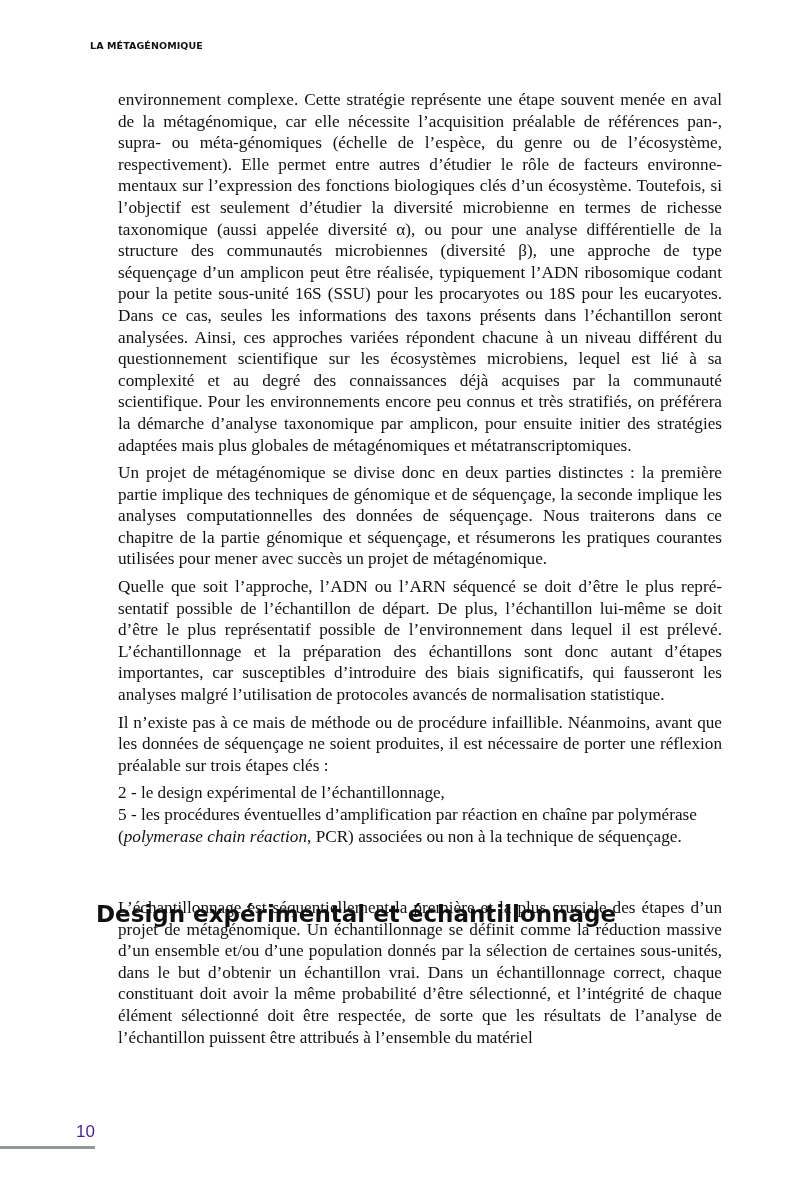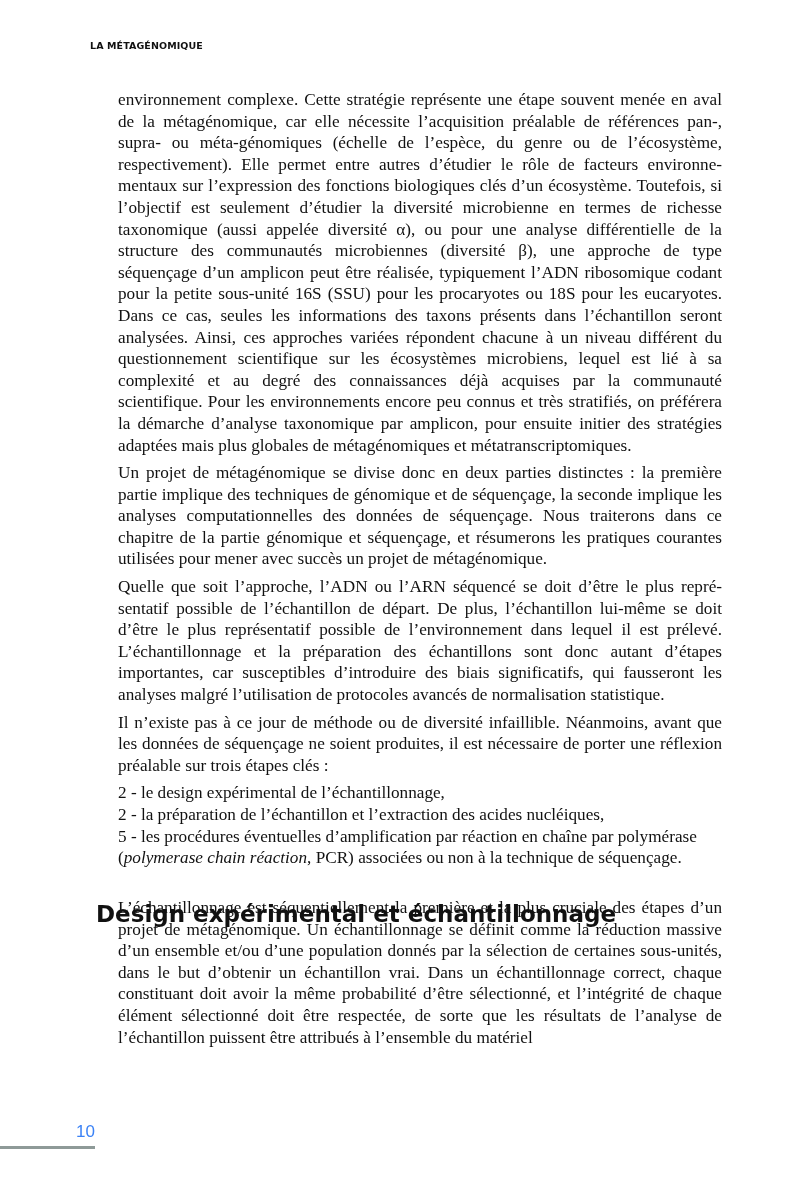--- a/index.html
+++ b/index.html
@@ -21,40 +21,39 @@
   .main { top: 89px; }
   .heading {
     position: absolute; left: 96px; top: 901px;
     font-family: "DejaVu Sans", sans-serif; font-weight: bold;
     font-size: 23px; color: #111; margin: 0;
   }
   .section2 { top: 897px; }
   .page-number {
     position: absolute; left: 62px; top: 1122px; width: 33px;
     text-align: right;
-    font-family: "Liberation Sans", sans-serif; font-size: 17px; color: #3b82f6;
+    font-family: "Liberation Sans", sans-serif; font-size: 17px; color: #4c1d95;
   }
   .footer-rule {
     position: absolute; left: 0; top: 1146px; width: 95px; height: 3px;
     background: #8e9a98;
   }
   em { font-style: italic; }
 </style>
 </head>
 <body>
 
 <div class="running-head">LA MÉTAGÉNOMIQUE</div>
 
 <div class="text-block main">
   <p>environnement complexe. Cette stratégie représente une étape souvent menée en aval de la métagénomique, car elle nécessite l’acquisition préalable de références pan-, supra- ou méta-génomiques (échelle de l’espèce, du genre ou de l’écosystème, respectivement). Elle permet entre autres d’étudier le rôle de facteurs environne­mentaux sur l’expression des fonctions biologiques clés d’un écosystème. Toutefois, si l’objectif est seulement d’étudier la diversité microbienne en termes de richesse taxonomique (aussi appelée diversité α), ou pour une analyse différentielle de la structure des communautés microbiennes (diversité β), une approche de type séquençage d’un amplicon peut être réalisée, typiquement l’ADN ribosomique codant pour la petite sous-unité 16S (SSU) pour les procaryotes ou 18S pour les eucaryotes. Dans ce cas, seules les informations des taxons présents dans l’échan­tillon seront analysées. Ainsi, ces approches variées répondent chacune à un niveau différent du questionnement scientifique sur les écosystèmes microbiens, lequel est lié à sa complexité et au degré des connaissances déjà acquises par la communauté scientifique. Pour les environnements encore peu connus et très stratifiés, on pré­férera la démarche d’analyse taxonomique par amplicon, pour ensuite initier des stratégies adaptées mais plus globales de métagénomiques et métatranscriptomiques.</p>
   <p>Un projet de métagénomique se divise donc en deux parties distinctes : la pre­mière partie implique des techniques de génomique et de séquençage, la seconde implique les analyses computationnelles des données de séquençage. Nous trai­terons dans ce chapitre de la partie génomique et séquençage, et résumerons les pratiques courantes utilisées pour mener avec succès un projet de métagénomique.</p>
   <p>Quelle que soit l’approche, l’ADN ou l’ARN séquencé se doit d’être le plus repré­sentatif possible de l’échantillon de départ. De plus, l’échantillon lui-même se doit d’être le plus représentatif possible de l’environnement dans lequel il est prélevé. L’échantillonnage et la préparation des échantillons sont donc autant d’étapes importantes, car susceptibles d’introduire des biais significatifs, qui fausseront les analyses malgré l’utilisation de protocoles avancés de normalisation statistique.</p>
-  <p>Il n’existe pas à ce jour de méthode ou de diversité infaillible. Néanmoins, avant que les données de séquençage ne soient produites, il est nécessaire de porter une réflexion préalable sur trois étapes clés :</p>
+  <p>Il n’existe pas à ce mais de méthode ou de procédure infaillible. Néanmoins, avant que les données de séquençage ne soient produites, il est nécessaire de porter une réflexion préalable sur trois étapes clés :</p>
   <p class="list">2 - le design expérimental de l’échantillonnage,</p>
-  <p class="list">2 - la préparation de l’échantillon et l’extraction des acides nucléiques,</p>
   <p class="list">5 - les procédures éventuelles d’amplification par réaction en chaîne par polymérase</p>
   <p class="list last"><span>(</span><em>polymerase chain réaction</em><span>, PCR) associées ou non à la technique de séquençage.</span></p>
 </div>
 
 <h2 class="heading">Design expérimental et échantillonnage</h2>
 
 <div class="text-block section2">
   <p>L’échantillonnage est séquentiellement la première et la plus cruciale des étapes d’un projet de métagénomique. Un échantillonnage se définit comme la réduction massive d’un ensemble et/ou d’une population donnés par la sélection de certaines sous-unités, dans le but d’obtenir un échantillon vrai. Dans un échantillonnage correct, chaque constituant doit avoir la même probabilité d’être sélectionné, et l’intégrité de chaque élément sélectionné doit être respectée, de sorte que les résul­tats de l’analyse de l’échantillon puissent être attribués à l’ensemble du matériel</p>
 </div>
 

